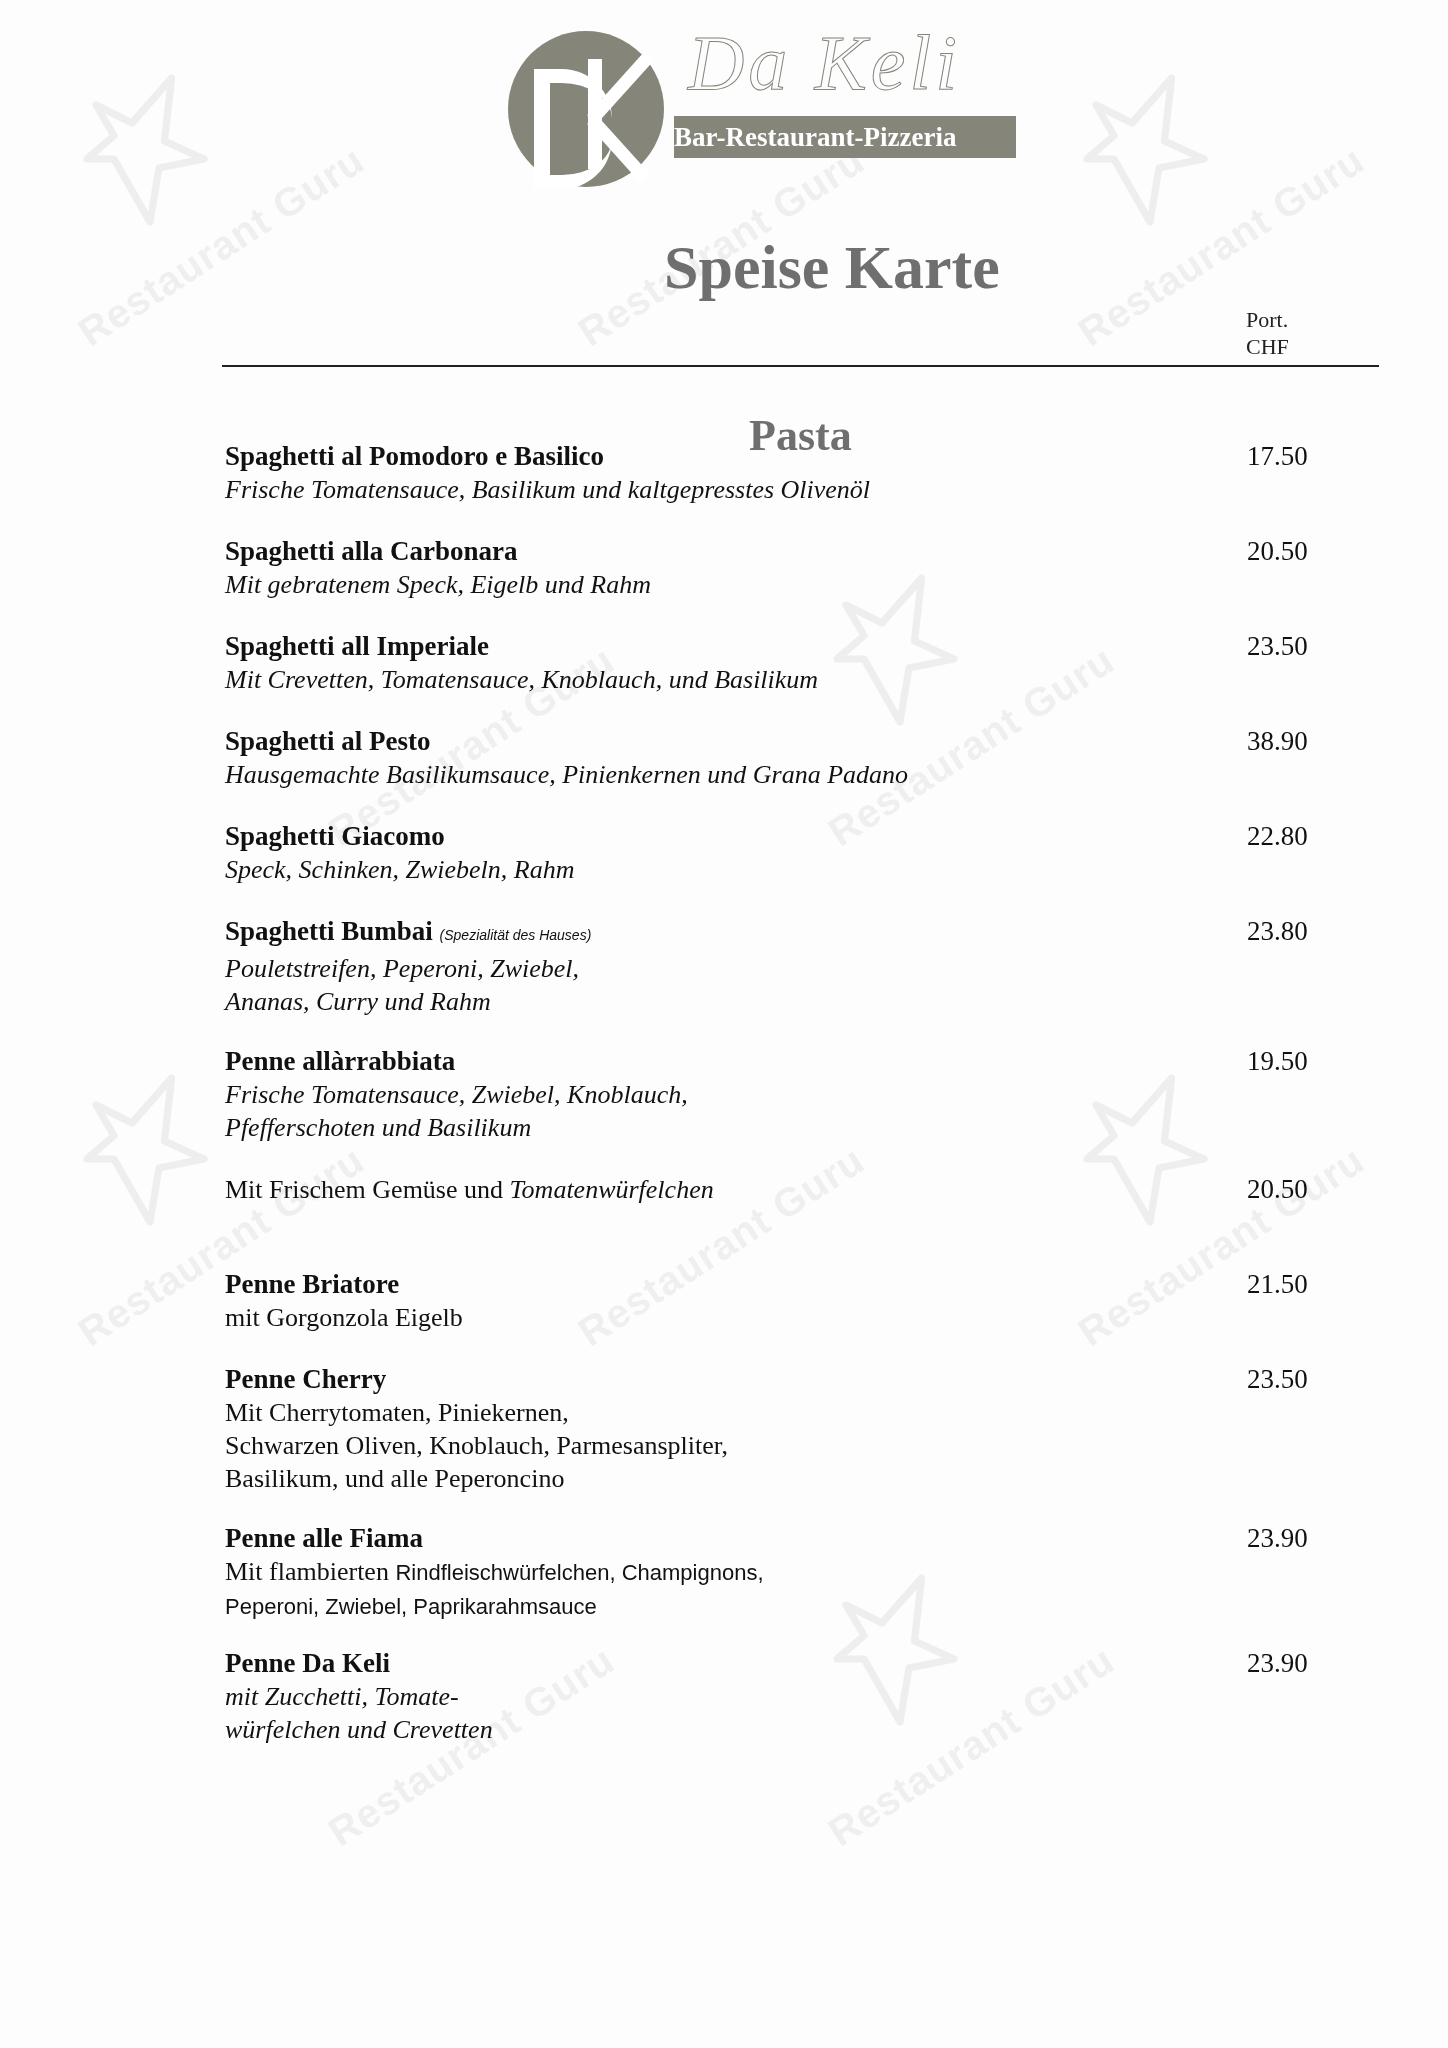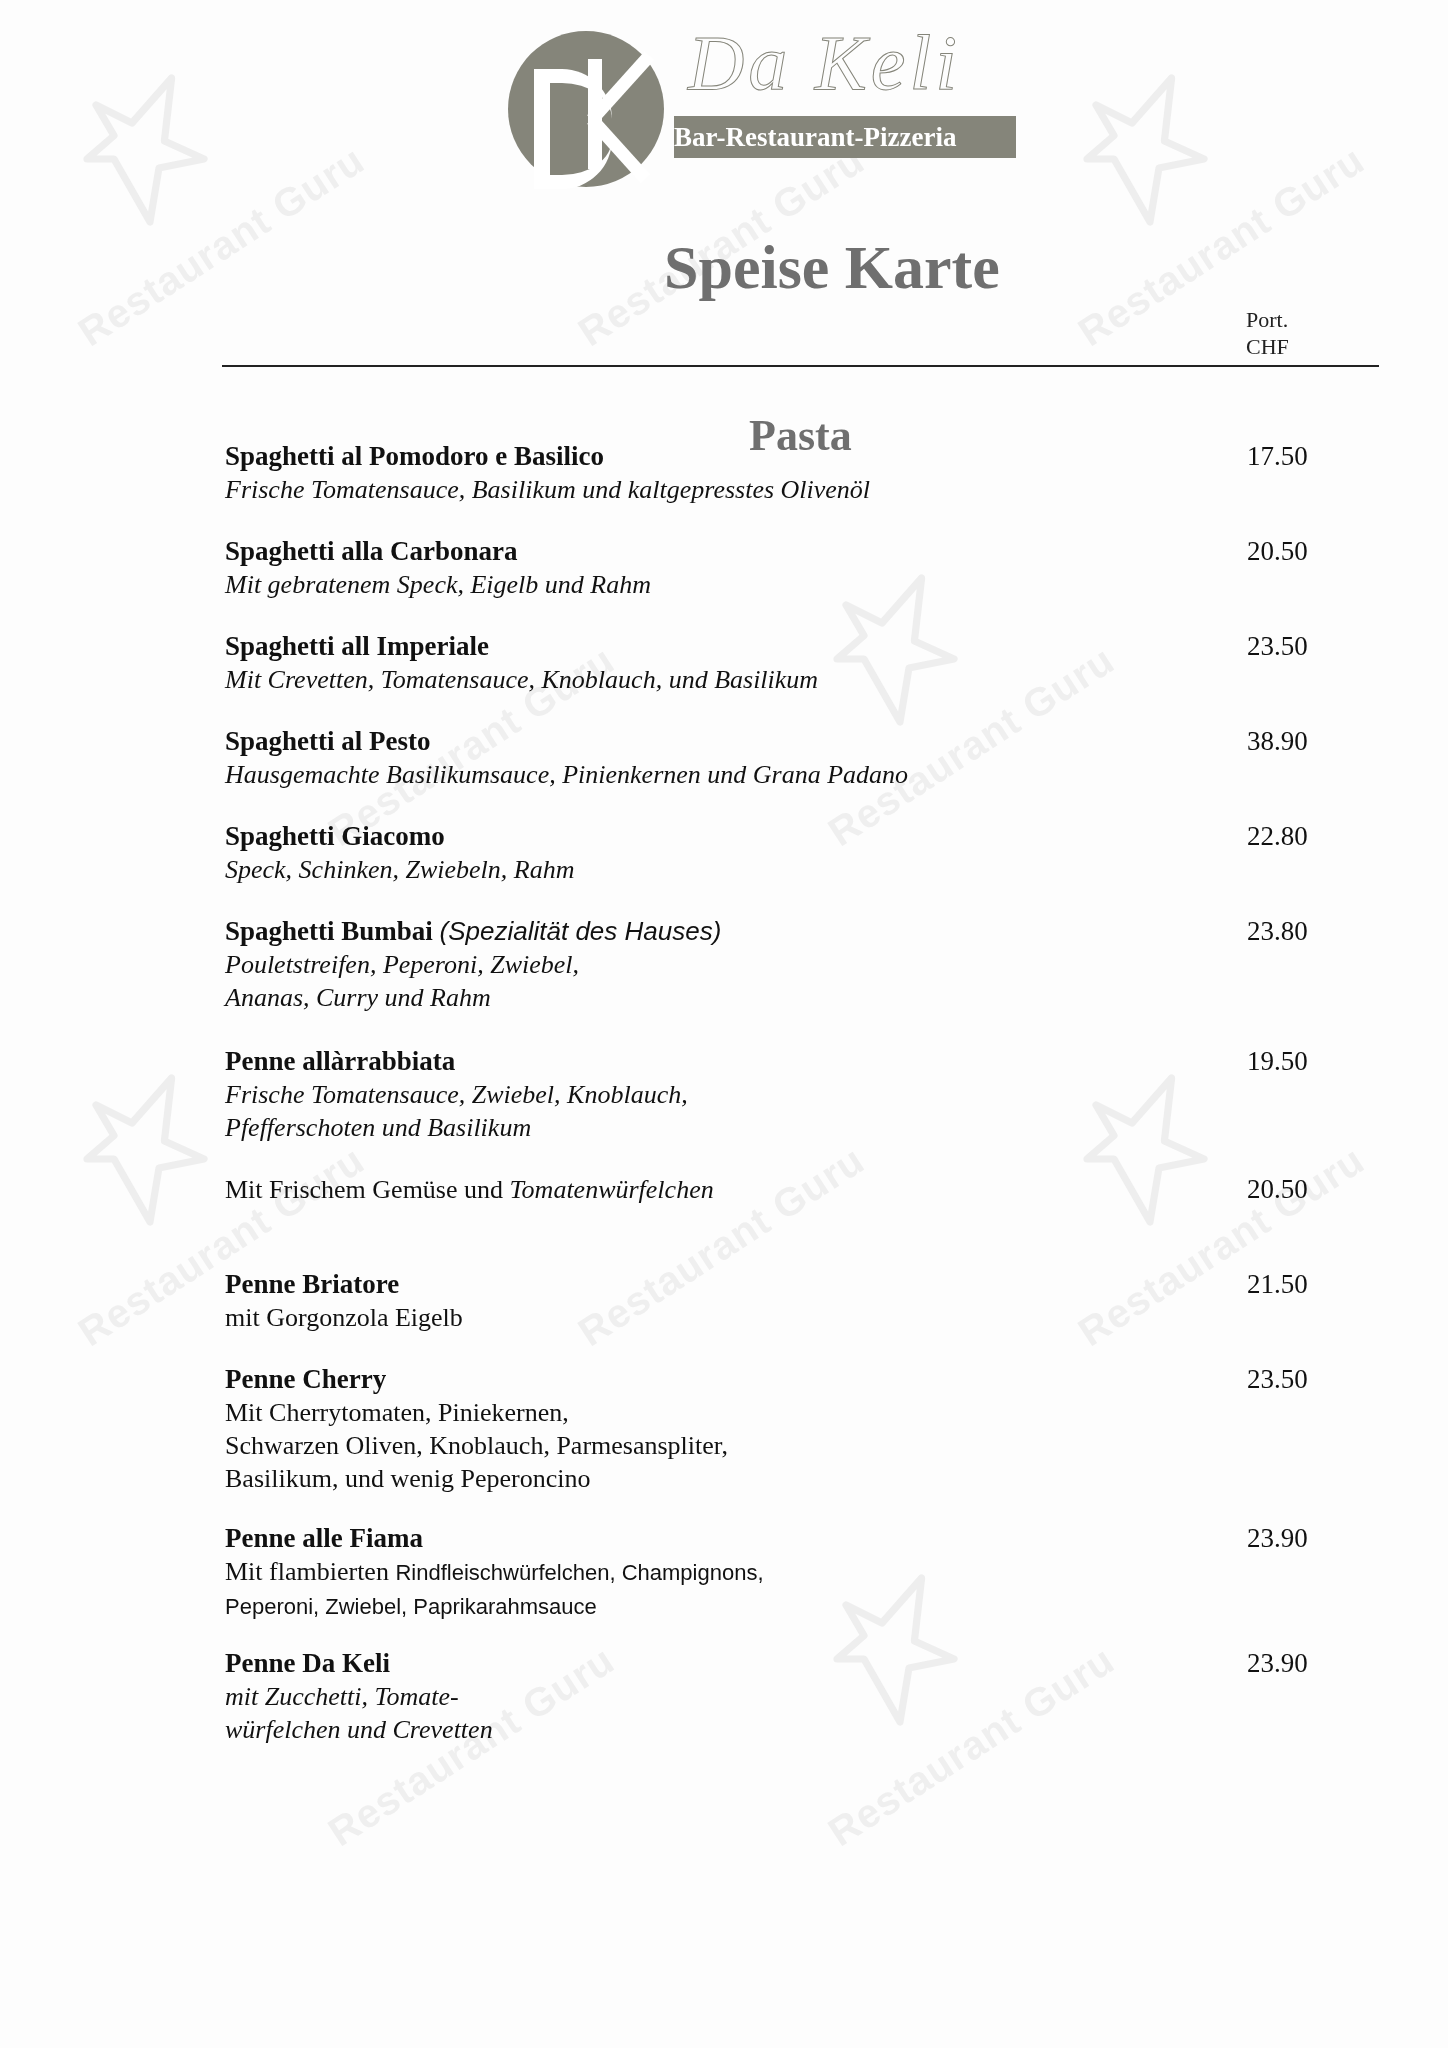--- a/index.html
+++ b/index.html
@@ -43,21 +43,21 @@
   .title {
     position: absolute; left: 664px; top: 232px; font-size: 62px; font-weight: bold;
     color: #6f6f6f; letter-spacing: 0px; white-space: nowrap;
   }
   .col-head { position: absolute; left: 1246px; top: 306px; font-size: 22px; line-height: 27px; color: #222; }
   .rule { position: absolute; left: 222px; top: 365px; width: 1157px; height: 2px; background: #222; }
   .section { position: absolute; left: 749px; top: 376px; font-size: 44px; font-weight: bold; color: #6f6f6f; margin-top: 34px; }
   .items { position: absolute; left: 225px; top: 440px; width: 1100px; }
   .item { position: relative; }
   .item-name { font-size: 27px; font-weight: bold; line-height: 33px; white-space: nowrap; }
-  .item-note { font-family: "Liberation Sans", sans-serif; font-style: italic; font-weight: normal; font-size: 26px; }
+  .item-note { font-family: "Liberation Sans", sans-serif; font-style: italic; font-weight: normal; font-size: 14px; }
   .item-desc { font-size: 26px; line-height: 33px; white-space: pre-line; }
   .item-desc.it { font-style: italic; }
   .item-desc .it { font-style: italic; }
   .item-price { position: absolute; left: 1022px; top: 0; font-size: 27px; line-height: 33px; }
 </style>
 </head>
 <body>
 
 <div class="wm">
   <svg class="wm-star" style="left:60px;top:60px" viewBox="0 0 100 100">
@@ -155,21 +155,21 @@
   </div>
   <div class="item" style="position:absolute;top:828px">
     <div class="item-name">Penne Briatore</div>
     <div class="item-desc">mit Gorgonzola Eigelb</div>
     <div class="item-price">21.50</div>
   </div>
   <div class="item" style="position:absolute;top:923px">
     <div class="item-name">Penne Cherry</div>
     <div class="item-desc">Mit Cherrytomaten, Piniekernen,
 Schwarzen Oliven, Knoblauch, Parmesanspliter,
-Basilikum, und wenig Peperoncino</div>
+Basilikum, und alle Peperoncino</div>
     <div class="item-price">23.50</div>
   </div>
   <div class="item" style="position:absolute;top:1082px">
     <div class="item-name">Penne alle Fiama</div>
     <div class="item-desc"><span>Mit flambierten </span><span style="font-family:'Liberation Sans',sans-serif;font-size:22px">Rindfleischwürfelchen, Champignons,
 Peperoni, Zwiebel, Paprikarahmsauce</span></div>
     <div class="item-price">23.90</div>
   </div>
   <div class="item" style="position:absolute;top:1207px">
     <div class="item-name">Penne Da Keli</div>

